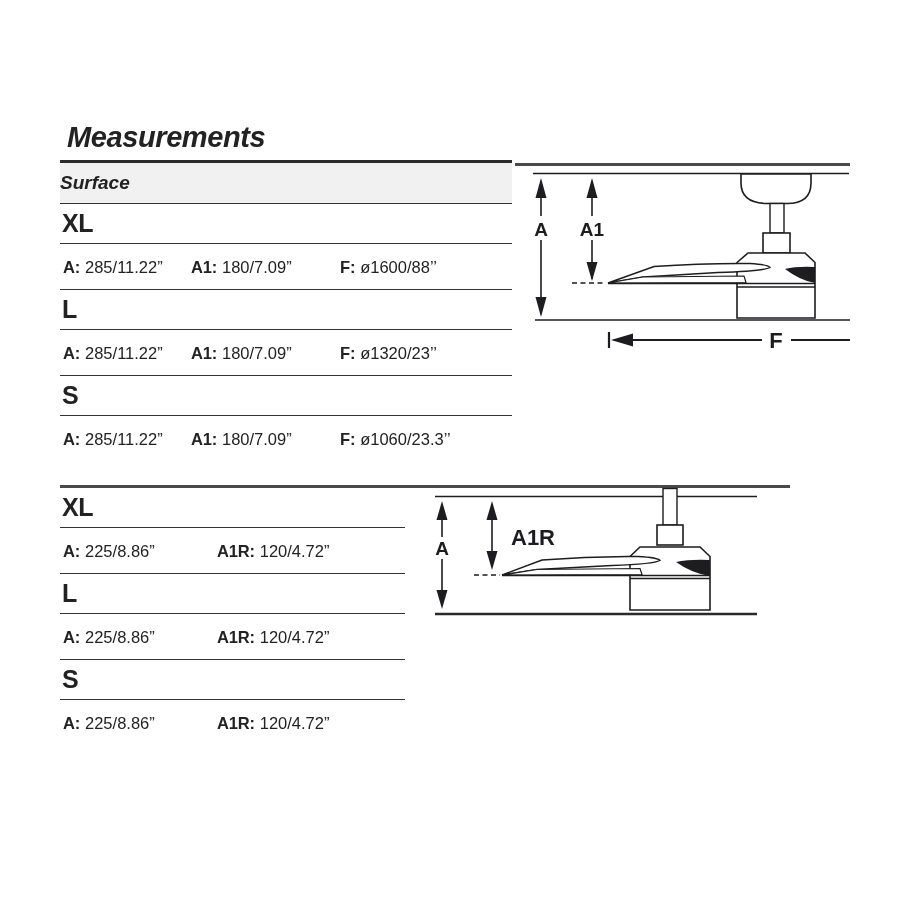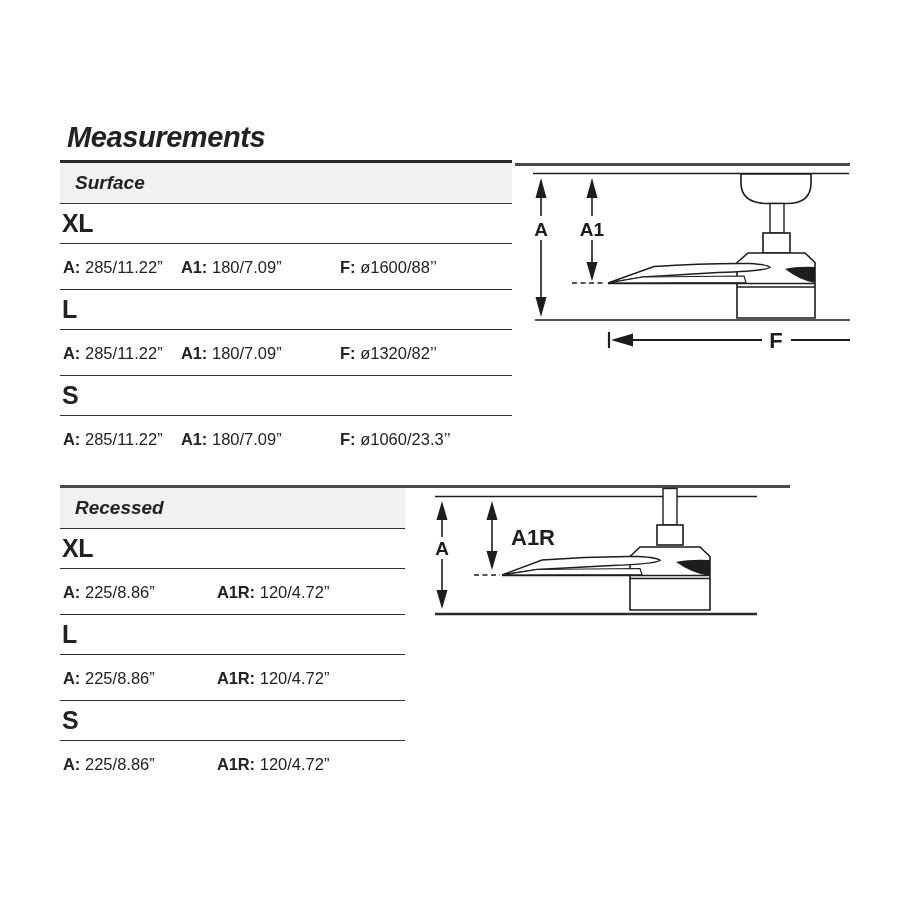--- a/index.html
+++ b/index.html
@@ -12,35 +12,35 @@
     position:absolute;left:67px;top:121px;
     font-size:29px;font-weight:bold;font-style:italic;letter-spacing:-0.4px;color:#222;
   }
   
   .spec-table{position:absolute;background:#fff;}
   #surface-table{left:60px;top:160px;width:452px;border-top:3px solid #2a2a2a;}
   #recessed-table{left:60px;top:488px;width:345px;}
   .tbl-header{
     height:41px;background:#f1f1f2;border-bottom:1px solid #333;
     font-size:19px;font-weight:bold;font-style:italic;
-    display:flex;align-items:center;padding-left:15px;box-sizing:border-box;color:#222;
+    display:flex;align-items:center;box-sizing:border-box;color:#222;
   }
   .size-row{
     height:40px;border-bottom:1px solid #333;
     display:flex;align-items:center;padding-left:2px;box-sizing:border-box;
     font-size:25px;font-weight:bold;color:#222;letter-spacing:-0.3px;
   }
   .data-row{
     height:46px;border-bottom:1px solid #333;position:relative;box-sizing:border-box;
     font-size:16.5px;color:#222;
   }
   .data-row.last{border-bottom:none;}
   .mgroup{position:absolute;top:0;height:46px;display:flex;align-items:center;white-space:nowrap;}
   .mgroup b{margin-right:5px;letter-spacing:-0.2px;}
-  #surface-table .g1{left:3px;} #surface-table .g2{left:121px;} #surface-table .g3{left:280px;}
+  #surface-table .g1{left:3px;} #surface-table .g2{left:131px;} #surface-table .g3{left:280px;}
   #recessed-table .g1{left:3px;} #recessed-table .g2{left:157px;}
   
   .section-divider{position:absolute;left:60px;top:485px;width:730px;height:3px;background:#4a4a4a;}
   
   .diagram{position:absolute;}
   #surface-diagram{left:500px;top:155px;}
   #recessed-diagram{left:415px;top:470px;}
   svg text{font-family:"Liberation Sans",sans-serif;font-weight:bold;fill:#1d1d1f;}
   
   .edge-frag{position:absolute;left:897px;width:3px;background:#1d1d1f;}
@@ -76,21 +76,21 @@
       <span class="mgroup g1">
           <b>A:</b>
           <span>285/11.22”</span>
         </span>
       <span class="mgroup g2">
           <b>A1:</b>
           <span>180/7.09”</span>
         </span>
       <span class="mgroup g3">
           <b>F:</b>
-          <span>ø1320/82’’</span>
+          <span>ø1320/23’’</span>
         </span>
     </div>
 
     <div class="size-row">S</div>
     <div class="data-row last">
       <span class="mgroup g1">
           <b>A:</b>
           <span>285/11.22”</span>
         </span>
       <span class="mgroup g2">
@@ -100,21 +100,20 @@
       <span class="mgroup g3">
           <b>F:</b>
           <span>ø1060/23.3’’</span>
         </span>
     </div>
   </div>
 
   <div class="section-divider"></div>
 
   <div class="spec-table" id="recessed-table">
-    <div class="tbl-header">Recessed</div>
 
     <div class="size-row">XL</div>
     <div class="data-row">
       <span class="mgroup g1">
           <b>A:</b>
           <span>225/8.86”</span>
         </span>
       <span class="mgroup g2">
           <b>A1R:</b>
           <span>120/4.72”</span>

